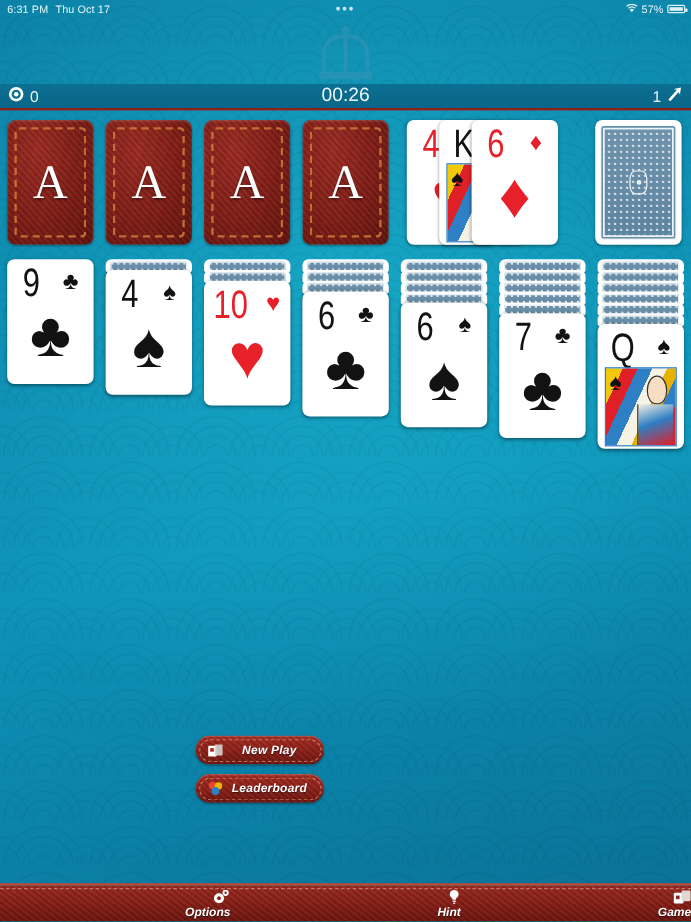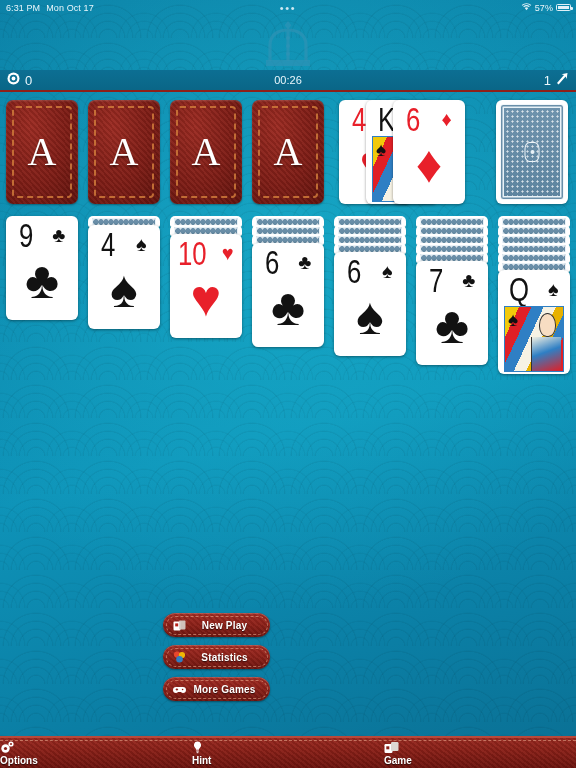--- a/index.html
+++ b/index.html
@@ -63,21 +63,21 @@
 
   
   #gamebar {
     position:absolute; top:70px; left:0; width:576px; height:22px;
     background:linear-gradient(180deg,#0c6f93 0%, #0a6687 100%);
     border-bottom:2px solid #8e2019;
     display:flex; align-items:center; z-index:20;
     color:#e9f6fb; font-size:13px;
   }
   #gb-left { display:flex; align-items:center; gap:5px; padding-left:7px; }
-  #gb-center { position:absolute; left:0; right:0; text-align:center; font-size:11px; color:#eaf7fc; }
+  #gb-center { position:absolute; left:0; right:0; text-align:center; font-size:16px; color:#eaf7fc; }
   #gb-right { margin-left:auto; display:flex; align-items:center; gap:4px; padding-right:7px; }
 
   
   #topzone { position:absolute; top:94px; left:0; width:576px; height:122px; z-index:10; }
   #tableau { position:absolute; top:216px; left:0; width:576px; height:200px; z-index:10; }
 
   .slot { position:absolute; width:72px; height:104px; }
 
   
   .foundation {
@@ -192,51 +192,51 @@
     box-shadow:0 1px 2px rgba(0,0,0,0.4), inset 0 1px 1px rgba(255,255,255,0.22);
     display:flex; align-items:center; padding-left:10px; gap:7px;
     color:#fff; font-size:10px; font-weight:bold;
     text-shadow:0 1px 1px rgba(0,0,0,0.6);
   }
   .mbtn::before {
     content:""; position:absolute; inset:2.5px; border-radius:10px;
     border:1.2px dashed rgba(240,180,150,0.55); pointer-events:none;
   }
   .mbtn .mico { width:13px; height:13px; display:flex; align-items:center; justify-content:center; position:relative; z-index:2;}
-  .mbtn .mlbl { position:relative; z-index:2; flex:1; text-align:center; padding-right:14px; letter-spacing:0.2px; }
+  .mbtn .mlbl { position:relative; z-index:2; flex:1; text-align:center; padding-right:14px; letter-spacing:0.2px;font-style:italic; }
 
   
   #toolbar {
     position:absolute; left:0; bottom:0; width:576px; height:32px; z-index:30;
     background:
       repeating-linear-gradient(38deg, rgba(0,0,0,0.09) 0 2px, rgba(255,255,255,0.03) 2px 4px),
       linear-gradient(180deg,#98281f 0%, #8a2018 40%, #6d140e 100%);
     border-top:2px solid #b9493a;
     display:flex;
   }
   #toolbar::before {
     content:""; position:absolute; top:2px; left:0; right:0; height:1.5px;
     border-top:1.5px dashed rgba(245,190,160,0.5);
   }
   .tbtn {
-    flex:1; display:flex; flex-direction:column; align-items:flex-start; justify-content:center; gap:1px;
-    color:#fff; font-size:10px; font-weight:bold; text-shadow:0 1px 1px rgba(0,0,0,0.65);
+    flex:1; display:flex; flex-direction:column; align-items:flex-end; justify-content:center; gap:1px;
+    color:#fff; font-size:10px; font-weight:bold; text-shadow:0 1px 1px rgba(0,0,0,0.65);font-style:italic;
   }
   .tbtn .ticon { height:13px; display:flex; align-items:flex-end; }
 </style>
 </head>
 <body>
 
 <div id="felt"></div>
 <div id="waves"></div>
 
 <div id="statusbar">
   <div id="sb-left">
     <span>6:31 PM</span>
-    <span>Mon Oct 17</span>
+    <span>Thu Oct 17</span>
   </div>
   <div id="sb-center">•••</div>
   <div id="sb-right">
     <span>
       <svg width="11" height="8" viewBox="0 0 11 8">
           <path d="M5.5 7.2 3.7 5.1a2.8 2.8 0 0 1 3.6 0z" fill="#dff0f7"></path>
           <path d="M2.6 3.9a4.5 4.5 0 0 1 5.8 0" stroke="#dff0f7" stroke-width="1.1" fill="none"></path>
           <path d="M1.1 2.3a6.8 6.8 0 0 1 8.8 0" stroke="#dff0f7" stroke-width="1.1" fill="none"></path>
         </svg>
     </span>
@@ -489,34 +489,23 @@
 
 
   <div class="mbtn">
     <span class="mico">
       <svg width="13" height="12" viewBox="0 0 13 12">
           <circle cx="4" cy="3.6" r="3.1" fill="#e8462d"></circle>
           <circle cx="9" cy="4" r="3.1" fill="#f2b705"></circle>
           <circle cx="6.5" cy="8.2" r="3.3" fill="#2f7fc4"></circle>
         </svg>
     </span>
-    <span class="mlbl">Statistics</span>
-  </div>
-
-  <div class="mbtn">
-    <span class="mico">
-      <svg width="13" height="9" viewBox="0 0 13 9">
-          <path d="M3 2h7a3 3 0 0 1 0 6 2.4 2.4 0 0 1-1.8-.8L8 7H5l-.2.2A2.4 2.4 0 0 1 3 8a3 3 0 0 1 0-6z" fill="#fff"></path>
-          <rect x="2.7" y="4" width="2.4" height="0.9" fill="#8d2119"></rect>
-          <rect x="3.45" y="3.25" width="0.9" height="2.4" fill="#8d2119"></rect>
-          <circle cx="9.6" cy="4.5" r="0.8" fill="#8d2119"></circle>
-        </svg>
-    </span>
-    <span class="mlbl">More Games</span>
-  </div>
+    <span class="mlbl">Leaderboard</span>
+  </div>
+
 </div>
 
 <div id="toolbar">
 
   <div class="tbtn">
     <span class="ticon">
       <svg width="15" height="13" viewBox="0 0 15 13">
           <circle cx="5.5" cy="7.5" r="4.2" fill="#fff"></circle>
           <circle cx="5.5" cy="7.5" r="1.6" fill="#8a2018"></circle>
           <circle cx="11" cy="3" r="2.6" fill="#fff"></circle>

